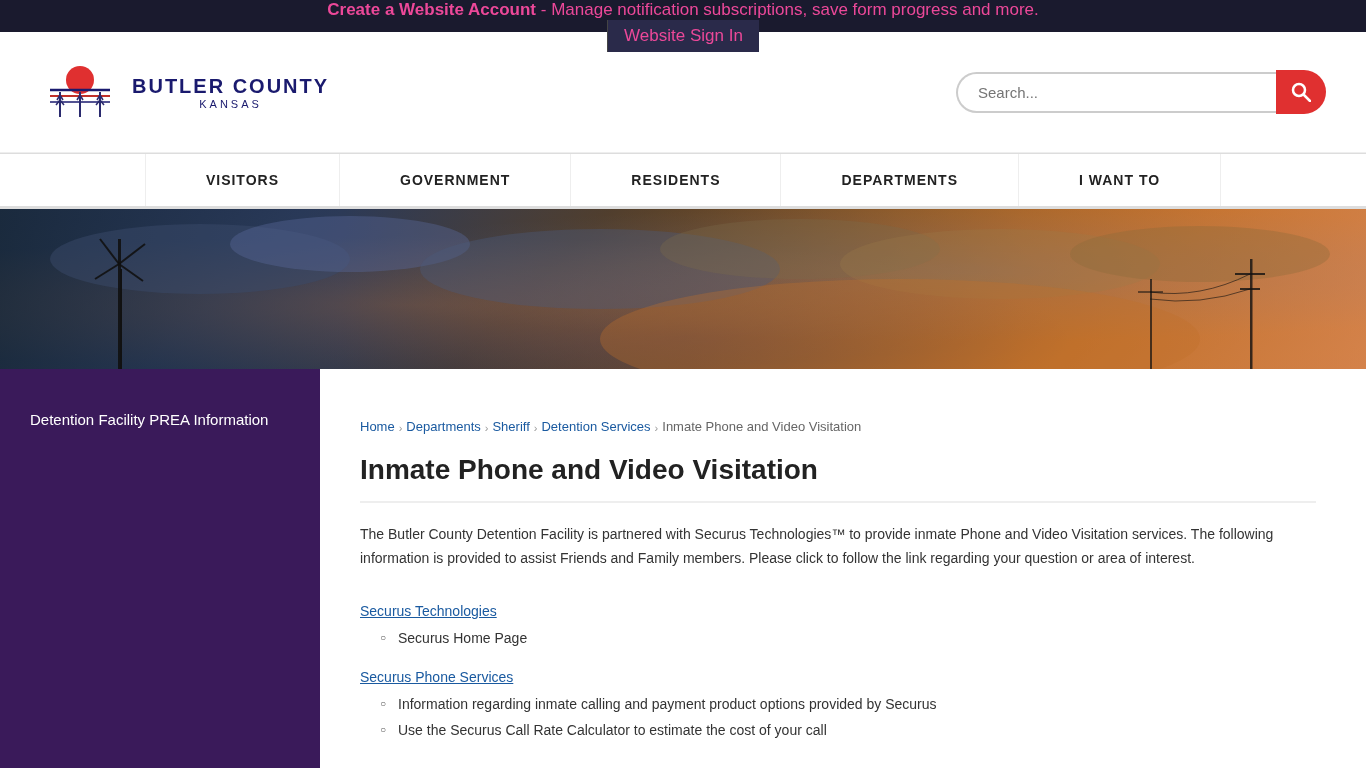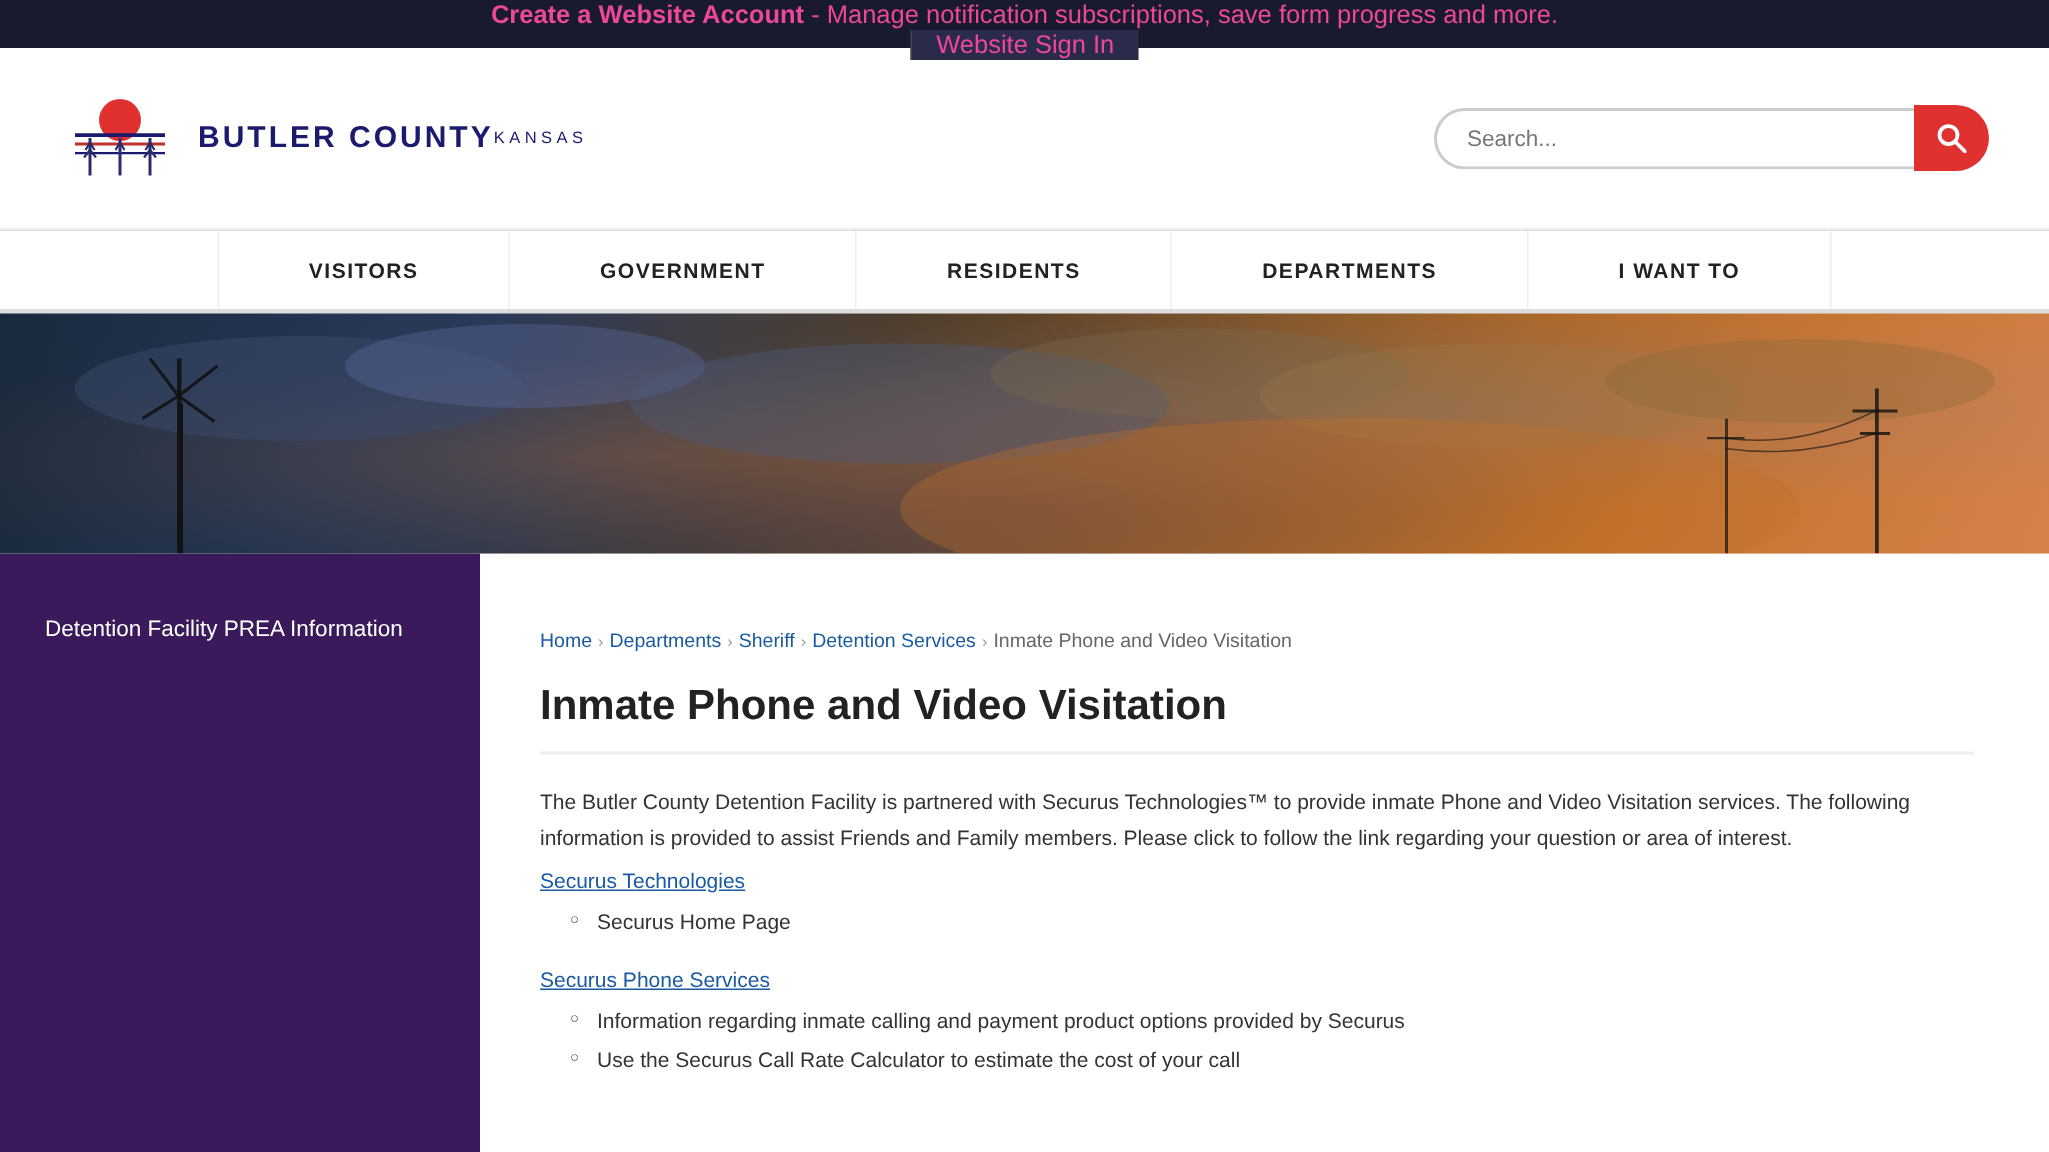--- a/index.html
+++ b/index.html
@@ -14,21 +14,21 @@
       display: flex;
       align-items: center;
       justify-content: space-between;
       font-size: 17px;
       flex-direction: column;
     }
     .top-bar-left { }
     .top-bar-left strong { font-weight: bold; }
     .top-bar-right {
       background: #2a2a4a;
-      padding: 0 16px;
+      padding: 12px 16px;
       height: 100%;
       display: flex;
       align-items: center;
       border-left: 1px solid #444;
       cursor: pointer;
     }
 
     
     .header {
       display: flex;
@@ -42,21 +42,21 @@
       display: flex;
       align-items: center;
       gap: 12px;
     }
     .logo-graphic {
       width: 80px;
       height: 80px;
     }
     .logo-text {
       display: flex;
-      flex-direction: row;
+      flex-direction: column;
       align-items: center;
     }
     .logo-text .county-name {
       font-size: 20px;
       font-weight: bold;
       color: #1a1a6e;
       letter-spacing: 2px;
     }
     .logo-text .state-name {
       font-size: 11px;
@@ -203,21 +203,21 @@
       margin-bottom: 20px;
       border-bottom: 2px solid #eee;
       padding-bottom: 15px;
     }
 
     
     .body-text {
       font-size: 14px;
       line-height: 1.7;
       color: #333;
-      margin-bottom: 8px;
+      margin-bottom: 32px;
     }
 
     
     .content-section {
       margin-bottom: 20px;
     }
     .section-link {
       color: #1a5aa0;
       cursor: pointer;
       text-decoration: underline;

